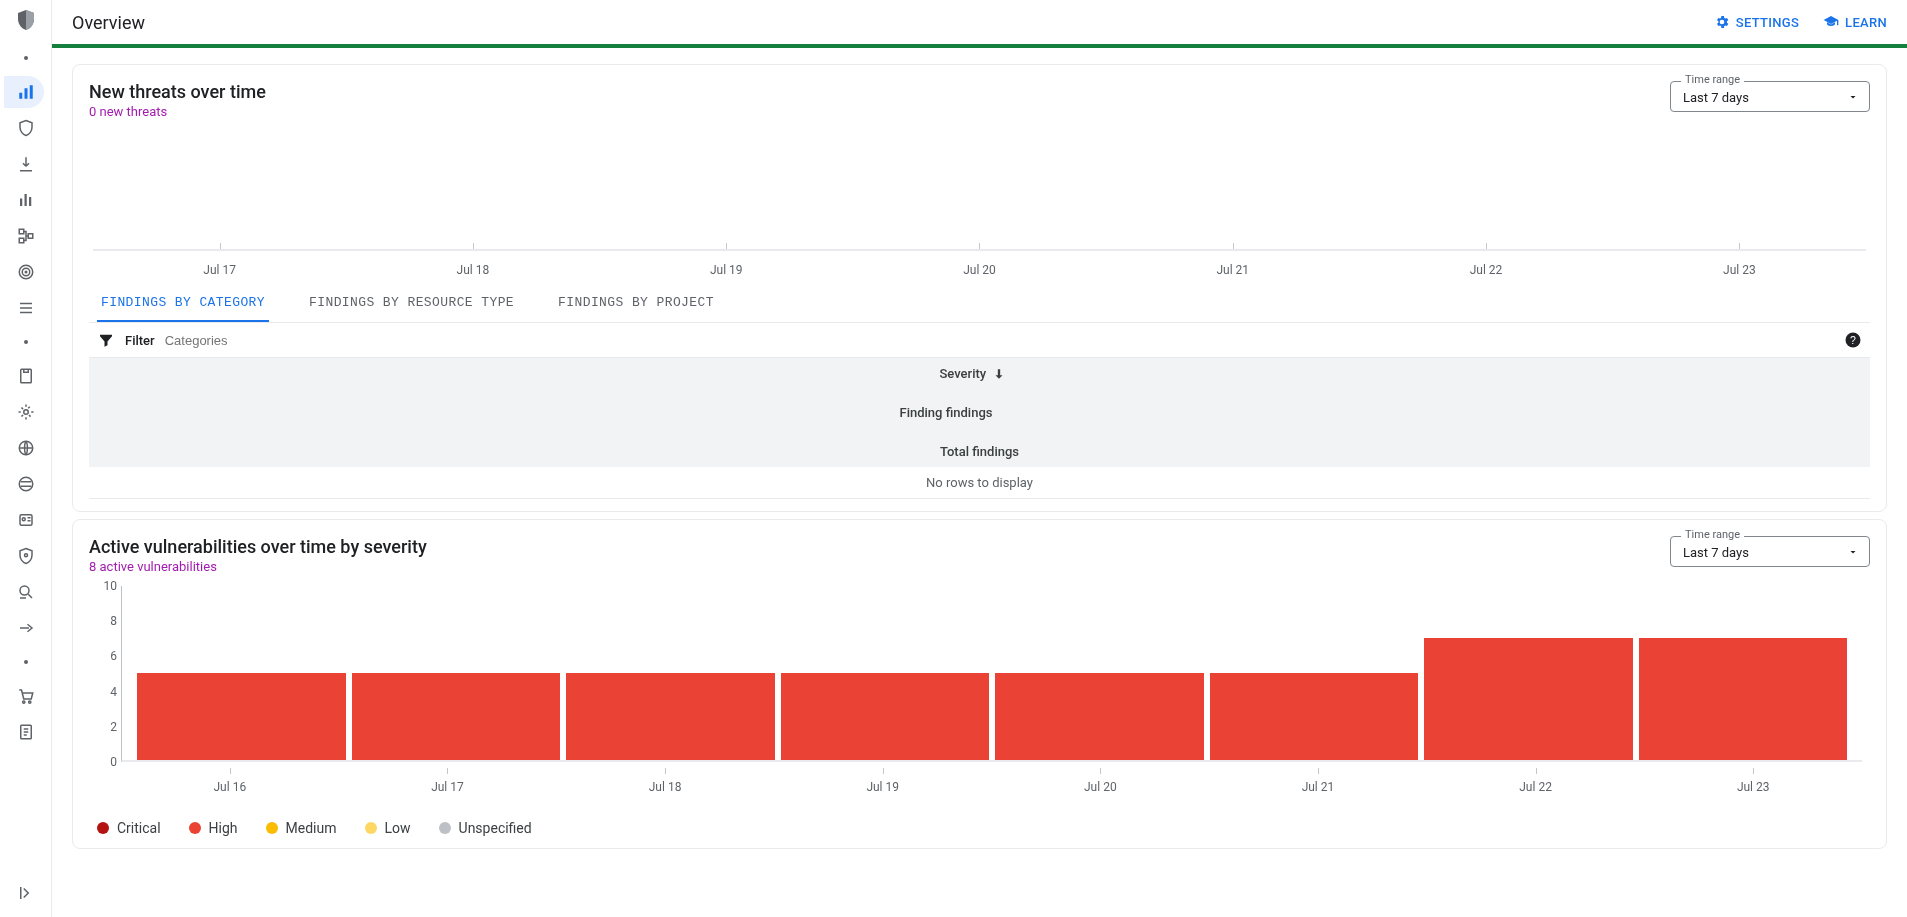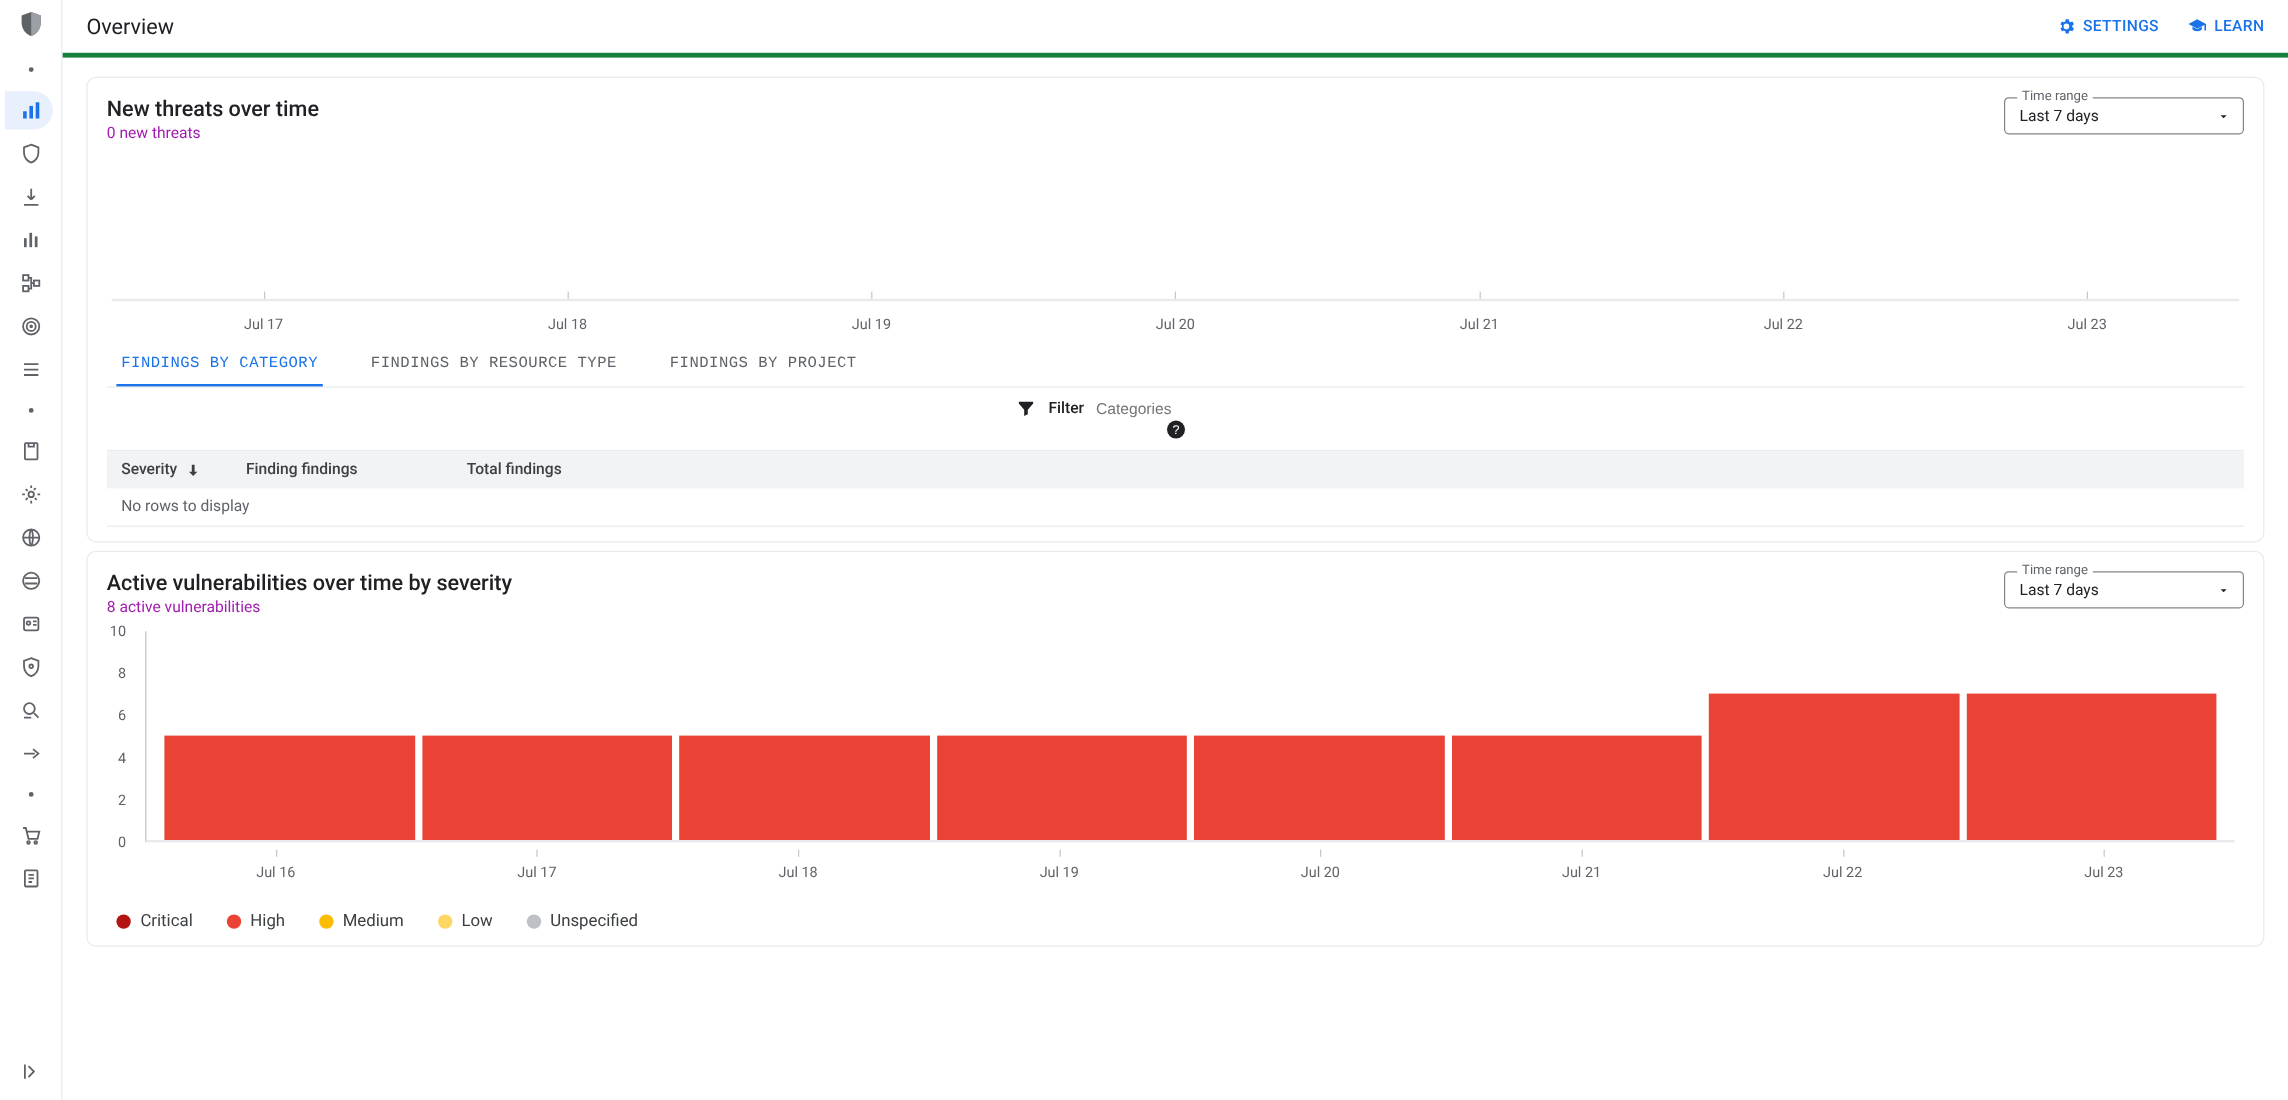--- a/index.html
+++ b/index.html
@@ -74,40 +74,40 @@
   .tab {
     padding:12px 4px 10px 4px; font-size:13px; font-weight:500;
     letter-spacing:.4px; color:#5f6368; text-transform:uppercase; cursor:pointer;
     border-bottom:2px solid transparent;
     font-family:Liberation Mono, monospace;
   }
   .tab.active { color:#1a73e8; border-bottom-color:#1a73e8; }
 
   .filterrow {
     display:flex; align-items:center; justify-content:space-between;
-    border-bottom:1px solid #e8eaed; padding:8px;flex-direction:column;
+    border-bottom:1px solid #e8eaed; padding:8px;
   }
   .filterrow .left { display:flex; align-items:center; gap:10px; font-size:13px; }
   .filterrow .left .filtlabel { font-weight:500; color:#202124; }
   .filterrow .help { color:#202124; }
 
   .theadrow, .nodata {
-    display:flex; align-items:center; padding:8px 12px; font-size:13px;
+    display:flex; align-items:center; padding:8px 12px; font-size:13px;flex-direction:column;
   }
   .theadrow { background:#f1f3f4; color:#3c4043; font-weight:500; gap:24px; }
   .theadrow .col { display:flex; align-items:center; gap:6px; }
   .theadrow .col.sev { width:80px; }
   .theadrow .col.cat { width:160px; }
   .nodata { color:#5f6368; border-bottom:1px solid #e8eaed; }
 
   
   .vchart { position:relative; height:230px; margin:8px 0 4px 0; }
   .vchart .plot { position:absolute; left:32px; right:8px; top:4px; bottom:50px; border-left:1px solid #bdc1c6; border-bottom:2px solid #e8eaed; }
   .vchart .yticks { position:absolute; left:0; top:4px; bottom:50px; width:28px; }
-  .vchart .ytick { position:absolute; right:12px; transform:translateY(50%); font-size:12px; color:#5f6368; }
+  .vchart .ytick { position:absolute; right:0; transform:translateY(50%); font-size:12px; color:#5f6368; }
   .vchart .bars { position:absolute; left:0; right:0; bottom:0; top:0; display:flex; padding:0 12px; }
   .vchart .barcol { flex:1; position:relative; padding:0 3px; }
   .vchart .bar { position:absolute; left:3px; right:3px; bottom:0; background:#ea4335; }
   .vchart .xticks { position:absolute; left:32px; right:8px; bottom:18px; display:flex; }
   .vchart .xtick { flex:1; text-align:center; font-size:12px; color:#5f6368; position:relative; }
   .vchart .xtick::before { content:""; position:absolute; top:-12px; left:50%; width:1px; height:6px; background:#c4c7c5; }
 
   .legend { display:flex; gap:28px; margin-top:8px; padding-left:8px; font-size:14px; color:#3c4043; }
   .legend .item { display:flex; align-items:center; gap:8px; }
   .legend .swatch { width:12px; height:12px; border-radius:50%; }

